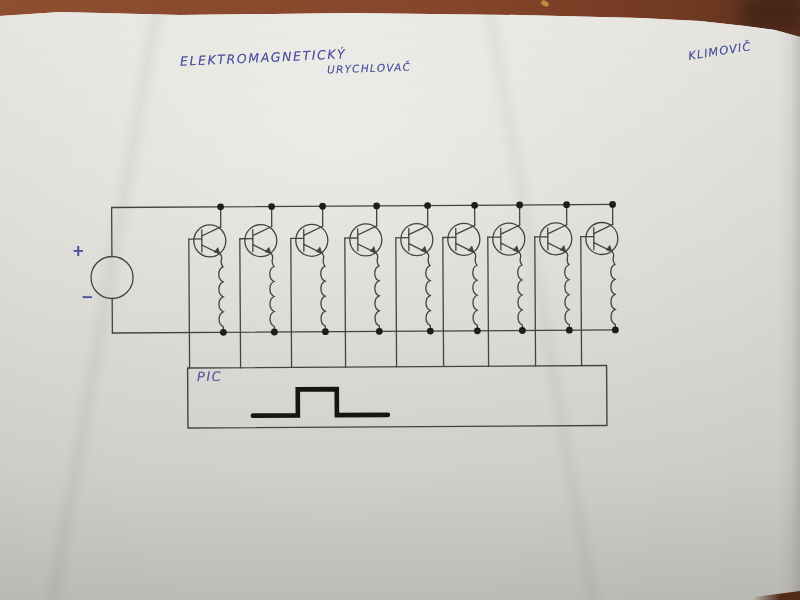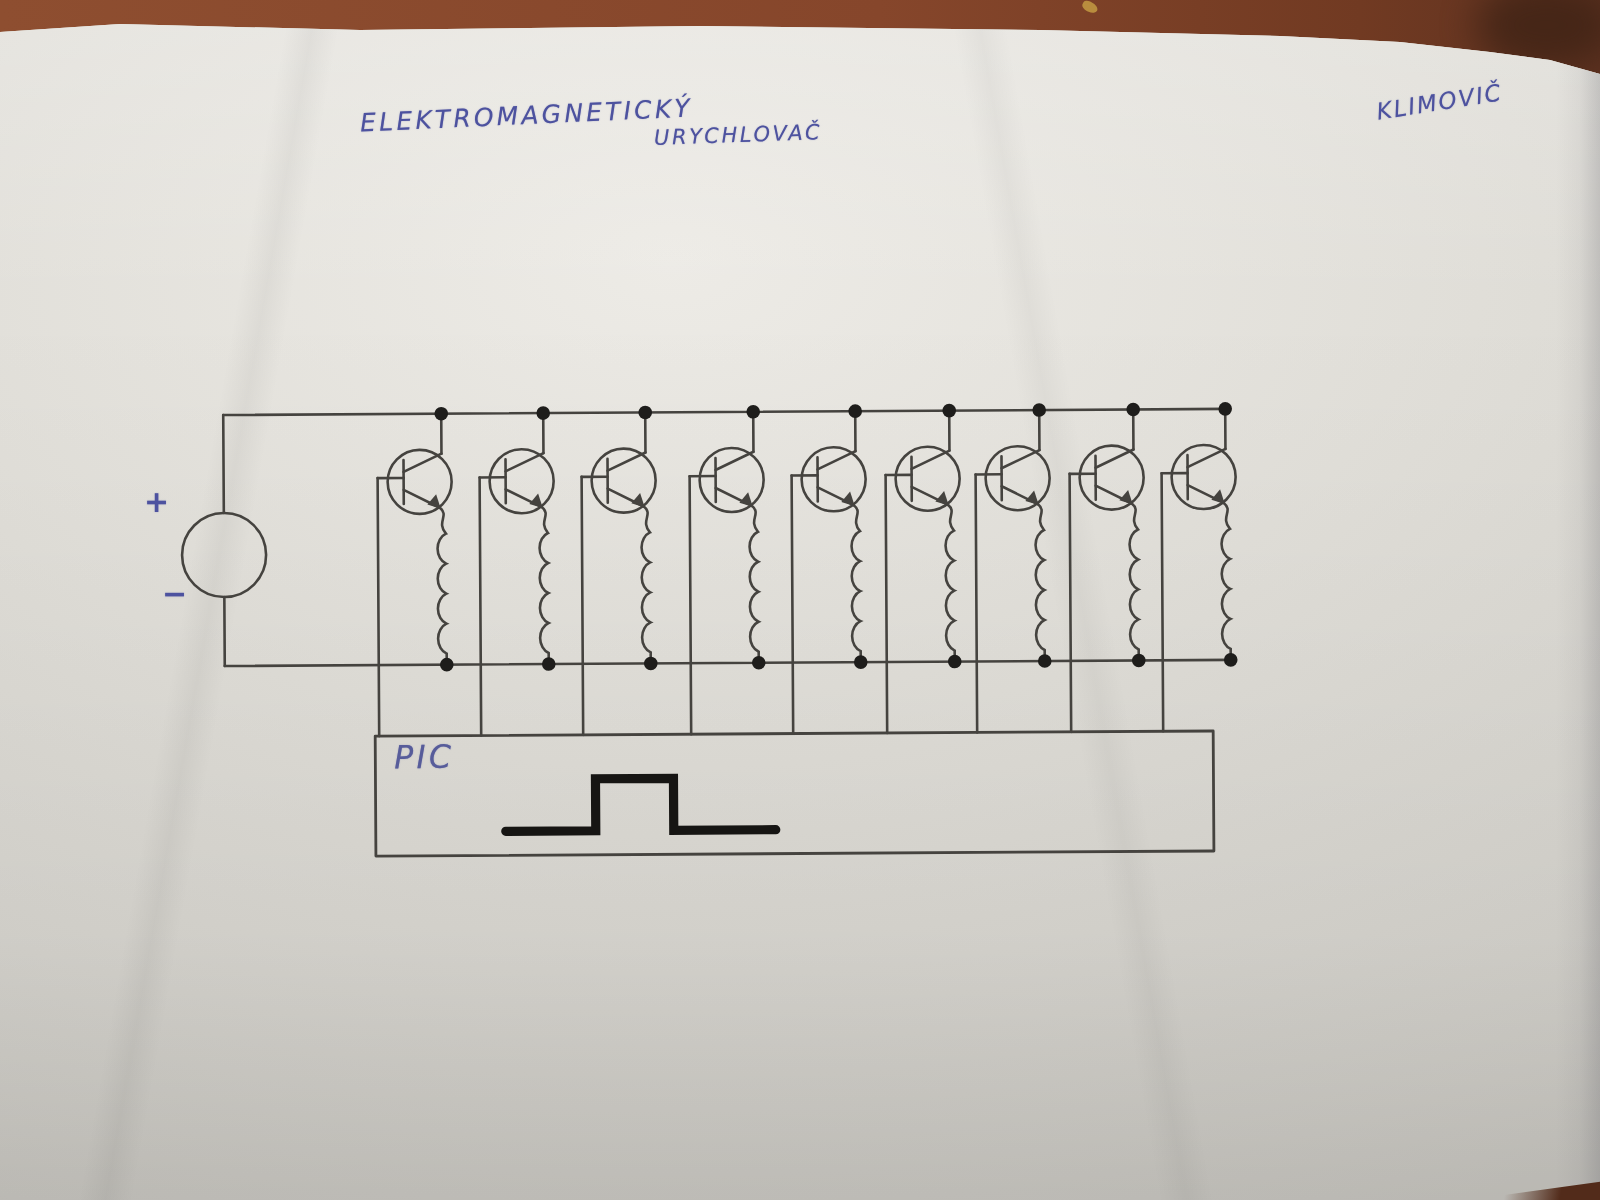--- a/index.html
+++ b/index.html
@@ -34,21 +34,21 @@
   .dot{fill:#1e1d1b;stroke:none;}
   .fillw{fill:#45433f;stroke:none;}
   .thick{stroke:#161513;stroke-width:4.6;fill:none;stroke-linejoin:miter;stroke-linecap:round;}
   .ink{position:absolute;color:#4d529f;font-style:italic;white-space:nowrap;
     text-shadow:0 0 .6px rgba(77,82,159,.55);}
   #title-line1{left:180px;top:50px;font-size:12.5px;letter-spacing:1.6px;transform:rotate(-2.6deg);}
   #title-line2{left:327px;top:62px;font-size:10.5px;letter-spacing:1.3px;transform:rotate(-2deg);}
   #author{left:688px;top:44px;font-size:11.5px;letter-spacing:1px;transform:rotate(-9deg);}
   #plus-sign{left:72px;top:242px;font-size:15px;font-weight:bold;}
   #minus-sign{left:81px;top:288px;font-size:15px;font-weight:bold;}
-  #pic-label{left:197px;top:369px;font-size:16px;letter-spacing:1.5px;color:#575c9a;transform:rotate(-1deg);}
+  #pic-label{left:197px;top:369px;font-size:13px;letter-spacing:1.5px;color:#575c9a;transform:rotate(-1deg);}
 </style>
 </head>
 <body>
 
 <div id="scene">
   <div id="table-dark"></div>
   <div id="speck"></div>
 
   <div id="paper">
 

